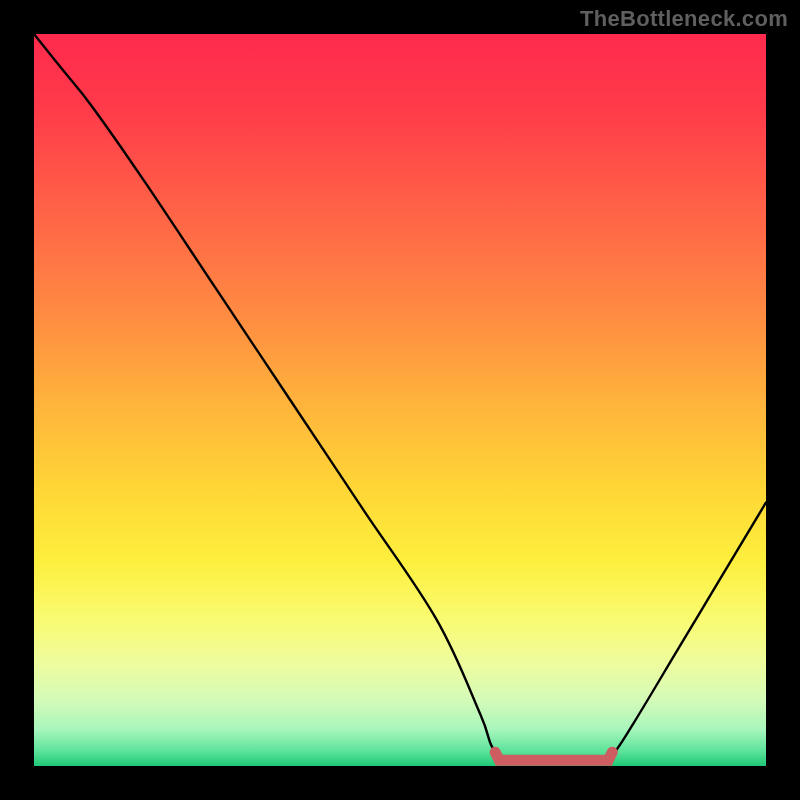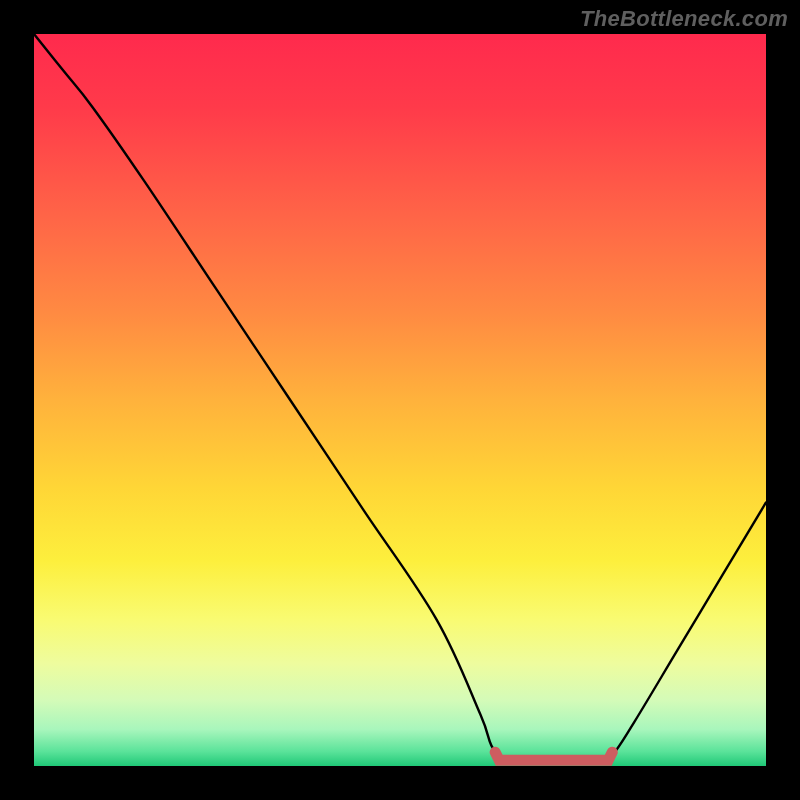--- a/index.html
+++ b/index.html
@@ -1,17 +1,17 @@
 <!DOCTYPE html>
 <html><head>
 <meta charset="utf-8">
 <style>
   * { margin: 0; padding: 0; box-sizing: border-box; }
   html, body { width: 800px; height: 800px; background: #000; overflow: hidden; }
-  .stage { position: relative; width: 800px; height: 800px; background: #000; font-style: italic; }
+  .stage { position: relative; width: 800px; height: 800px; background: #000; }
   .watermark {
     position: absolute;
     top: 6px;
     right: 12px;
     color: #5f5f5f;
     font-family: Arial, Helvetica, sans-serif;
     font-size: 22px;
     font-weight: 600;
     letter-spacing: 0.3px;
     z-index: 10;

